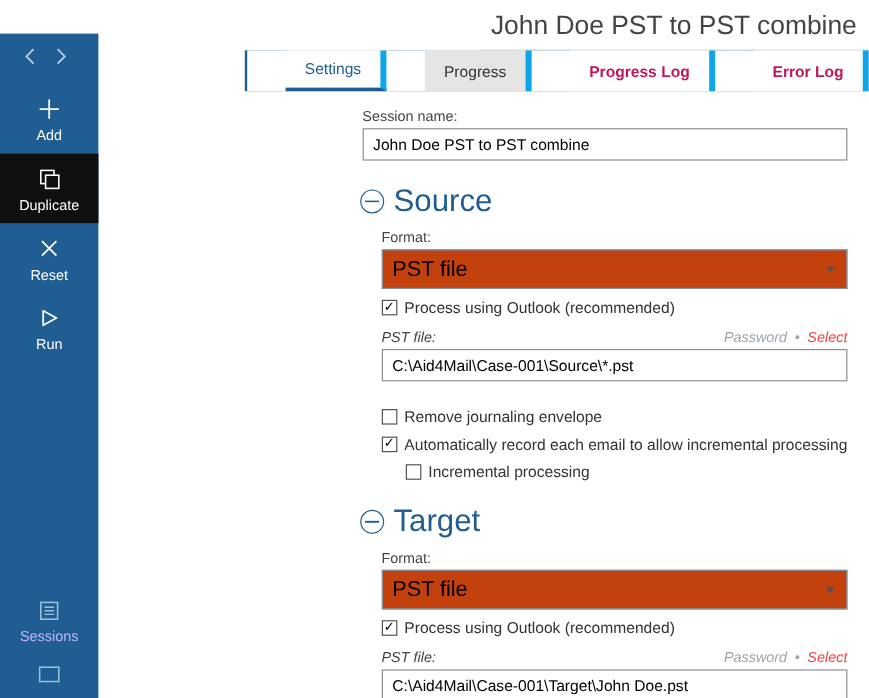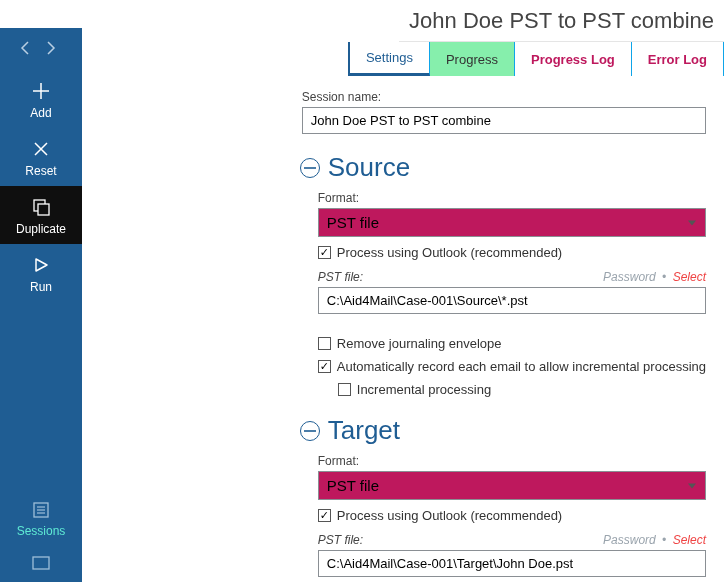--- a/index.html
+++ b/index.html
@@ -16,43 +16,43 @@
   .side-spacer { flex: 1; }
   .side-bottom { display: flex; flex-direction: column; align-items: center; gap: 18px; padding-bottom: 10px; color: #9fbfd9; font-size: 11px; }
 
   
   .main { flex: 1; display: flex; flex-direction: column; min-width: 0; align-items: flex-end; }
   .title-bar { height: 42px; display: flex; align-items: center; padding: 0 10px; font-size: 22px; color: #444; border-bottom: 1px solid #e5e5e5; }
 
   
   .tabs-wrap { background: #1f5d93; height: 34px; display: flex; align-items: stretch; padding-left: 2px; }
   .tabs-inner { background: #fff; display: flex; height: 100%; }
-  .tab { padding: 0 16px; display: flex; align-items: center; font-size: 13px; cursor: pointer; border-right: 1px solid #0ea5e9; }
+  .tab { padding: 0 16px; display: flex; align-items: center; font-size: 13px; cursor: pointer; border-right: 5px solid #0ea5e9; margin-left: 32px; }
   .tab.active { color: #1f5d93; background: #fff; border-bottom: 3px solid #1f5d93; }
-  .tab.inactive { color: #333; background: #86efac; }
+  .tab.inactive { color: #333; background: #e5e5e5; }
   .tab.disabled { color: #be185d; background: #fff; font-weight: bold; }
 
   
   .content { flex: 1; overflow-y: auto; padding: 14px 18px 0 18px; }
   .label { font-size: 12px; color: #444; margin-bottom: 3px; display: block; }
   .text-input { width: 100%; border: 1px solid #8a8f94; padding: 5px 8px; font-size: 13px; font-family: inherit; }
 
   .section-header { display: flex; align-items: center; gap: 8px; margin: 18px 0 8px -2px; color: #1f5d93; font-size: 26px; font-weight: 400; }
   .collapse-icon { width: 20px; height: 20px; border: 1.5px solid #1f5d93; border-radius: 50%; display: flex; align-items: center; justify-content: center; color: #1f5d93; font-size: 15px; line-height: 1; cursor: pointer; }
   .section-body { padding-left: 16px; }
 
   .row-labels { display: flex; align-items: baseline; justify-content: space-between; margin-top: 10px; font-style: italic; }
   .link-group { font-size: 12px; white-space: nowrap; }
   .link-disabled { color: #9aa4ad; }
   .dot { color: #9aa4ad; padding: 0 3px; }
   .link-active { color: #ef4444; cursor: pointer; }
 
   .select-wrap { position: relative; width: 100%; }
   .select-wrap::after { content: ""; position: absolute; right: 10px; top: 50%; width: 0; height: 0; border-left: 4px solid transparent; border-right: 4px solid transparent; border-top: 5px solid #555; transform: translateY(-50%); pointer-events: none; }
-  .select-input { width: 100%; border: 1px solid #8a8f94; padding: 5px 8px; font-size: 15px; font-family: inherit; appearance: none; background: #be185d; cursor: pointer; }
+  .select-input { width: 100%; border: 1px solid #8a8f94; padding: 5px 8px; font-size: 18px; font-family: inherit; appearance: none; background: #c2410c; cursor: pointer; }
 
   .chk-row { display: flex; align-items: center; gap: 6px; margin-top: 8px; font-size: 13px; }
   .chk-row.indent { padding-left: 20px; }
   .chk { width: 13px; height: 13px; border: 1px solid #555; display: inline-flex; align-items: center; justify-content: center; font-size: 11px; line-height: 1; color: #000; cursor: pointer; }
   .chk.checked::after { content: "✓"; }
 </style>
 </head>
 <body>
 
 <div class="app">
@@ -73,52 +73,52 @@
 
     <div class="side-btn">
       <span class="icon">
         <svg width="18" height="18" viewBox="0 0 18 18">
             <path d="M9 1v16M1 9h16" stroke="#fff" stroke-width="1.5"></path>
           </svg>
       </span>
       <span>Add</span>
     </div>
 
-    <div class="side-btn">
-      <span class="icon">
-        <svg width="16" height="16" viewBox="0 0 16 16">
-            <path d="M2 2 L14 14 M14 2 L2 14" stroke="#fff" stroke-width="1.5"></path>
-          </svg>
-      </span>
-      <span>Reset</span>
-    </div>
-
     <div class="side-btn dark">
       <span class="icon">
         <svg width="20" height="20" viewBox="0 0 20 20">
             <rect x="3" y="3" width="11" height="11" fill="none" stroke="#fff" stroke-width="1.3"></rect>
             <rect x="7" y="7" width="11" height="11" fill="#0f0f0f" stroke="#fff" stroke-width="1.3"></rect>
           </svg>
       </span>
       <span>Duplicate</span>
     </div>
 
     <div class="side-btn">
       <span class="icon">
         <svg width="16" height="16" viewBox="0 0 16 16">
+            <path d="M2 2 L14 14 M14 2 L2 14" stroke="#fff" stroke-width="1.5"></path>
+          </svg>
+      </span>
+      <span>Reset</span>
+    </div>
+
+    <div class="side-btn">
+      <span class="icon">
+        <svg width="16" height="16" viewBox="0 0 16 16">
             <path d="M3 2 L14 8 L3 14 Z" fill="none" stroke="#fff" stroke-width="1.5" stroke-linejoin="round"></path>
           </svg>
       </span>
       <span>Run</span>
     </div>
 
     <div class="side-spacer"></div>
 
     <div class="side-bottom">
-      <div class="side-btn" style="padding:0;gap:3px;color:#5eead4;">
+      <div class="side-btn" style="padding:0;gap:3px;color:#c4b5fd;">
         <span class="icon">
           <svg width="18" height="18" viewBox="0 0 18 18">
               <rect x="2" y="2" width="14" height="14" fill="none" stroke="#9fbfd9" stroke-width="1.3"></rect>
               <line x1="5" y1="6" x2="13" y2="6" stroke="#9fbfd9" stroke-width="1.2"></line>
               <line x1="5" y1="9" x2="13" y2="9" stroke="#9fbfd9" stroke-width="1.2"></line>
               <line x1="5" y1="12" x2="13" y2="12" stroke="#9fbfd9" stroke-width="1.2"></line>
             </svg>
         </span>
         <span>Sessions</span>
       </div>

